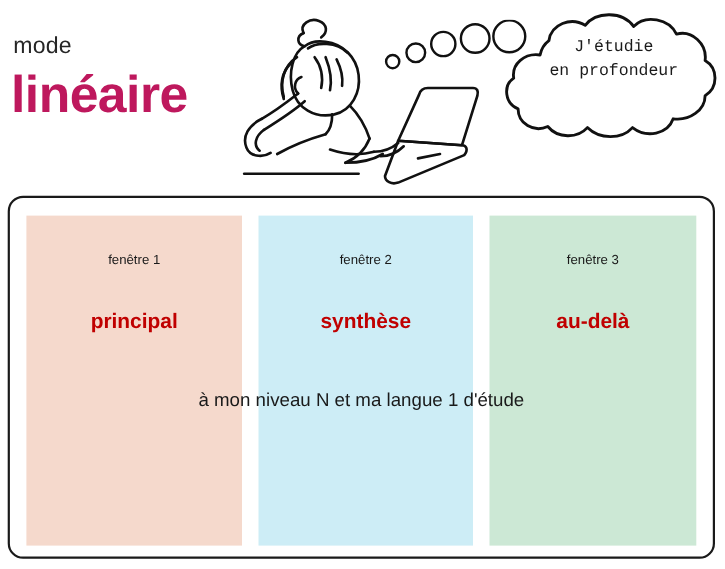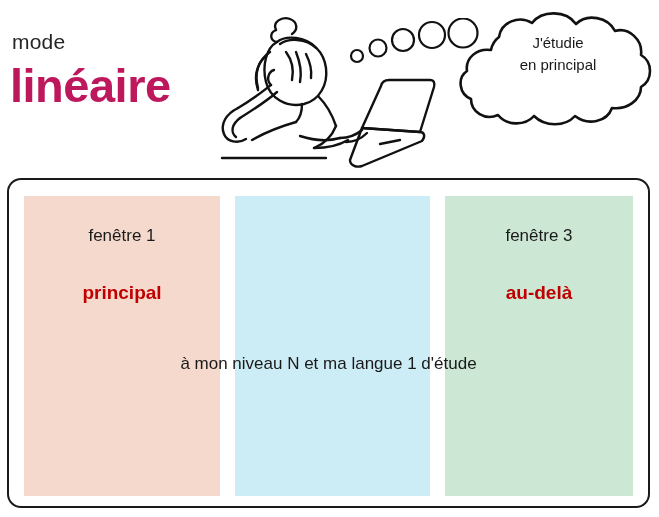--- a/index.html
+++ b/index.html
@@ -64,21 +64,21 @@
   }
   #cloud-text {
     position: absolute;
     left: 478px; top: 32px;
     width: 160px;
     text-align: center;
     font-size: 15px;
     line-height: 22px;
     color: #1a1a1a;
   }
-  #cloud-text div { white-space: nowrap; }
+  #cloud-text div { white-space: nowrap; font-family: Liberation Mono, monospace; }
 
   
   #window-container {
     position: absolute;
     left: 7px; top: 178px;
     width: 643px; height: 330px;
     border: 2px solid #1a1a1a;
     border-radius: 14px;
     background: #ffffff;
     box-sizing: border-box;
@@ -92,21 +92,21 @@
   }
   #panel-1 { left: 15px;  width: 196px; background: #f5d9cc; }
   #panel-2 { left: 226px; width: 195px; background: #cdedf6; }
   #panel-3 { left: 436px; width: 188px; background: #cce8d5; }
 
   .panel-window-label {
     position: absolute;
     left: 0; right: 0;
     top: 30px;
     text-align: center;
-    font-size: 17px;
+    font-size: 12px;
     line-height: 20px;
     color: #1a1a1a;
   }
   .panel-name {
     position: absolute;
     left: 0; right: 0;
     top: 85px;
     text-align: center;
     font-size: 19px;
     line-height: 23px;
@@ -207,33 +207,35 @@
                C188 36 174 23 160 27
                C153 13 132 9 121 20
                C111 6 87 6 77 19
                C64 11 46 18 44 33
                C40 36 37 41 36 46 Z"></path>
     </svg>
   </div>
 
   <div id="cloud-text">
     <div>J'étudie</div>
-    <div>en principal</div>
+    <div>en profondeur</div>
   </div>
 
 </div>
 
 <div id="window-container">
 
   <div class="panel" id="panel-1">
     <div class="panel-window-label">fenêtre 1</div>
     <div class="panel-name">principal</div>
   </div>
 
   <div class="panel" id="panel-2">
+    <div class="panel-window-label">fenêtre 2</div>
+    <div class="panel-name">synthèse</div>
   </div>
 
   <div class="panel" id="panel-3">
     <div class="panel-window-label">fenêtre 3</div>
     <div class="panel-name">au-delà</div>
   </div>
 
   <div id="footer-note">
     <div>à mon niveau N et ma langue 1 d'étude</div>
   </div>

